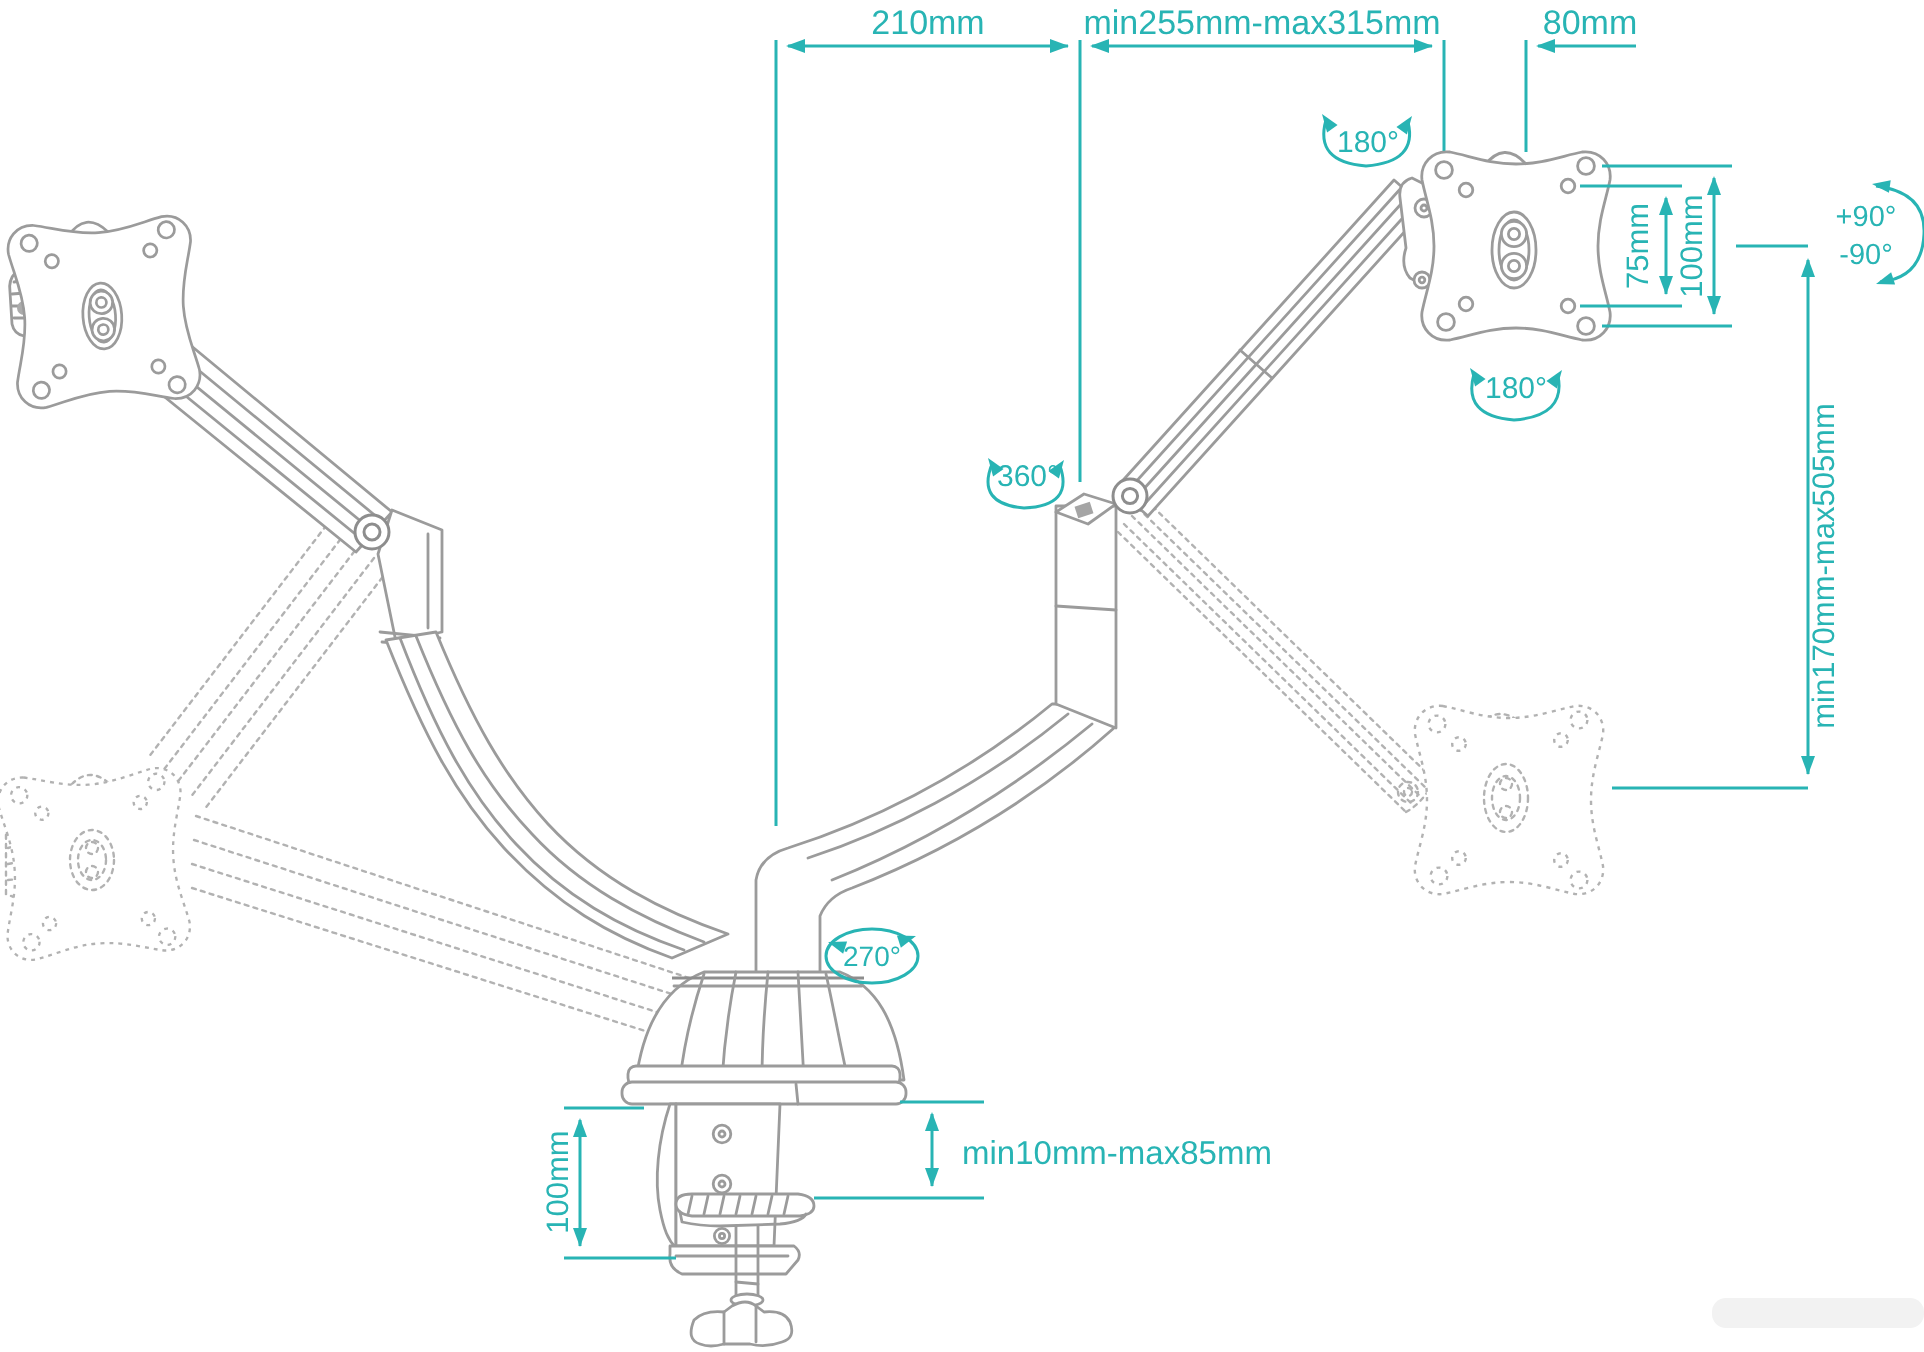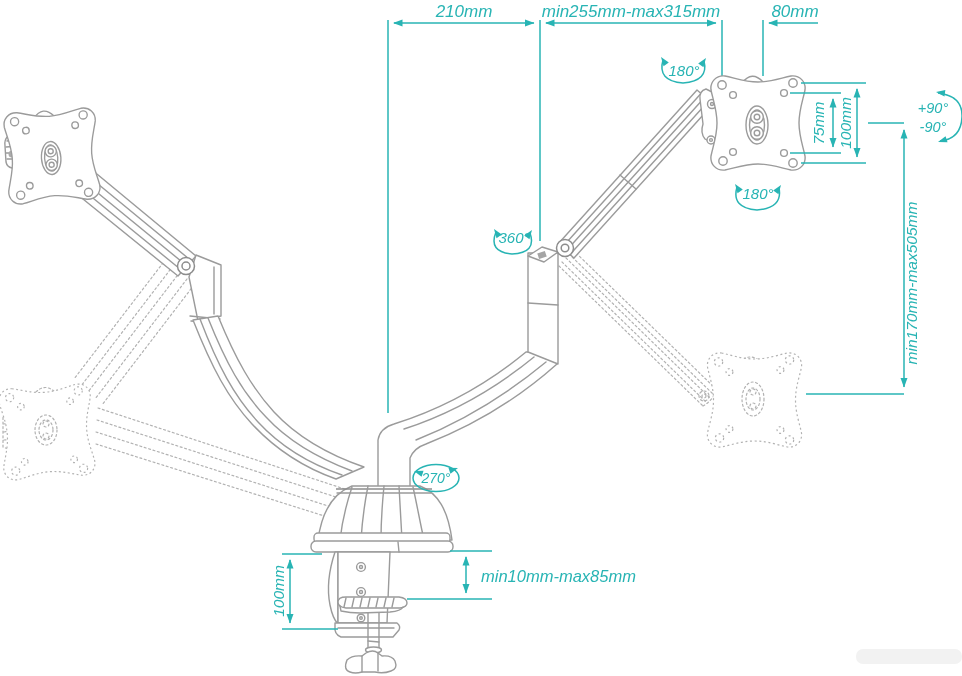--- a/index.html
+++ b/index.html
@@ -1,16 +1,16 @@
 <!DOCTYPE html>
 <html><head>
 <meta charset="utf-8">
 <style>
   html,body{margin:0;padding:0;background:#fff;}
-  .stage{position:relative;width:962px;height:676px;background:#fff;overflow:hidden;font-style:italic;}
+  .stage{position:relative;width:962px;height:676px;background:#fff;overflow:hidden;}
   svg{display:block;}
   .teal{stroke:#28b4b4;stroke-width:1.5;fill:none;stroke-linecap:butt;}
   .tealtxt{fill:#28b4b4;font-family:"Liberation Sans",sans-serif;}
   .afill{fill:#28b4b4;stroke:none;}
   .g{stroke:#9b9b9b;stroke-width:1.4;fill:none;stroke-linejoin:round;stroke-linecap:round;}
   .gf{stroke:#9b9b9b;stroke-width:1.4;fill:#fff;stroke-linejoin:round;}
   .gd{stroke:#8d8d8d;stroke-width:1.5;fill:#fff;}
   .gh{stroke:#b2b2b2;stroke-width:1.2;fill:none;stroke-dasharray:2 2.6;stroke-linecap:round;}
   .ghf{stroke:#b2b2b2;stroke-width:1.2;fill:#fff;stroke-dasharray:2 2.6;stroke-linejoin:round;}
 </style>

